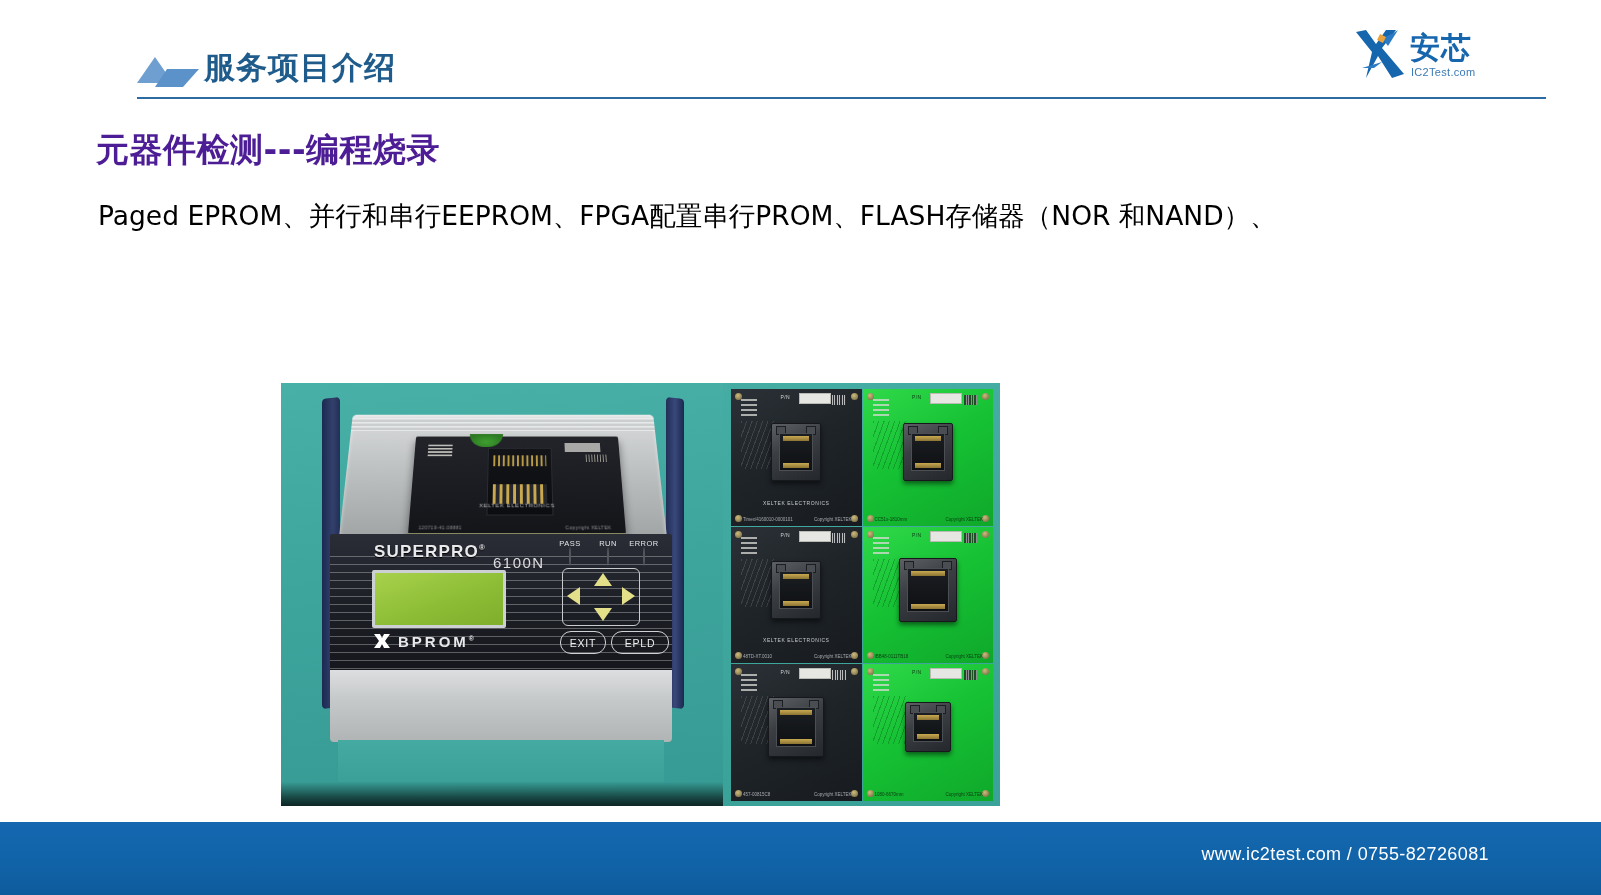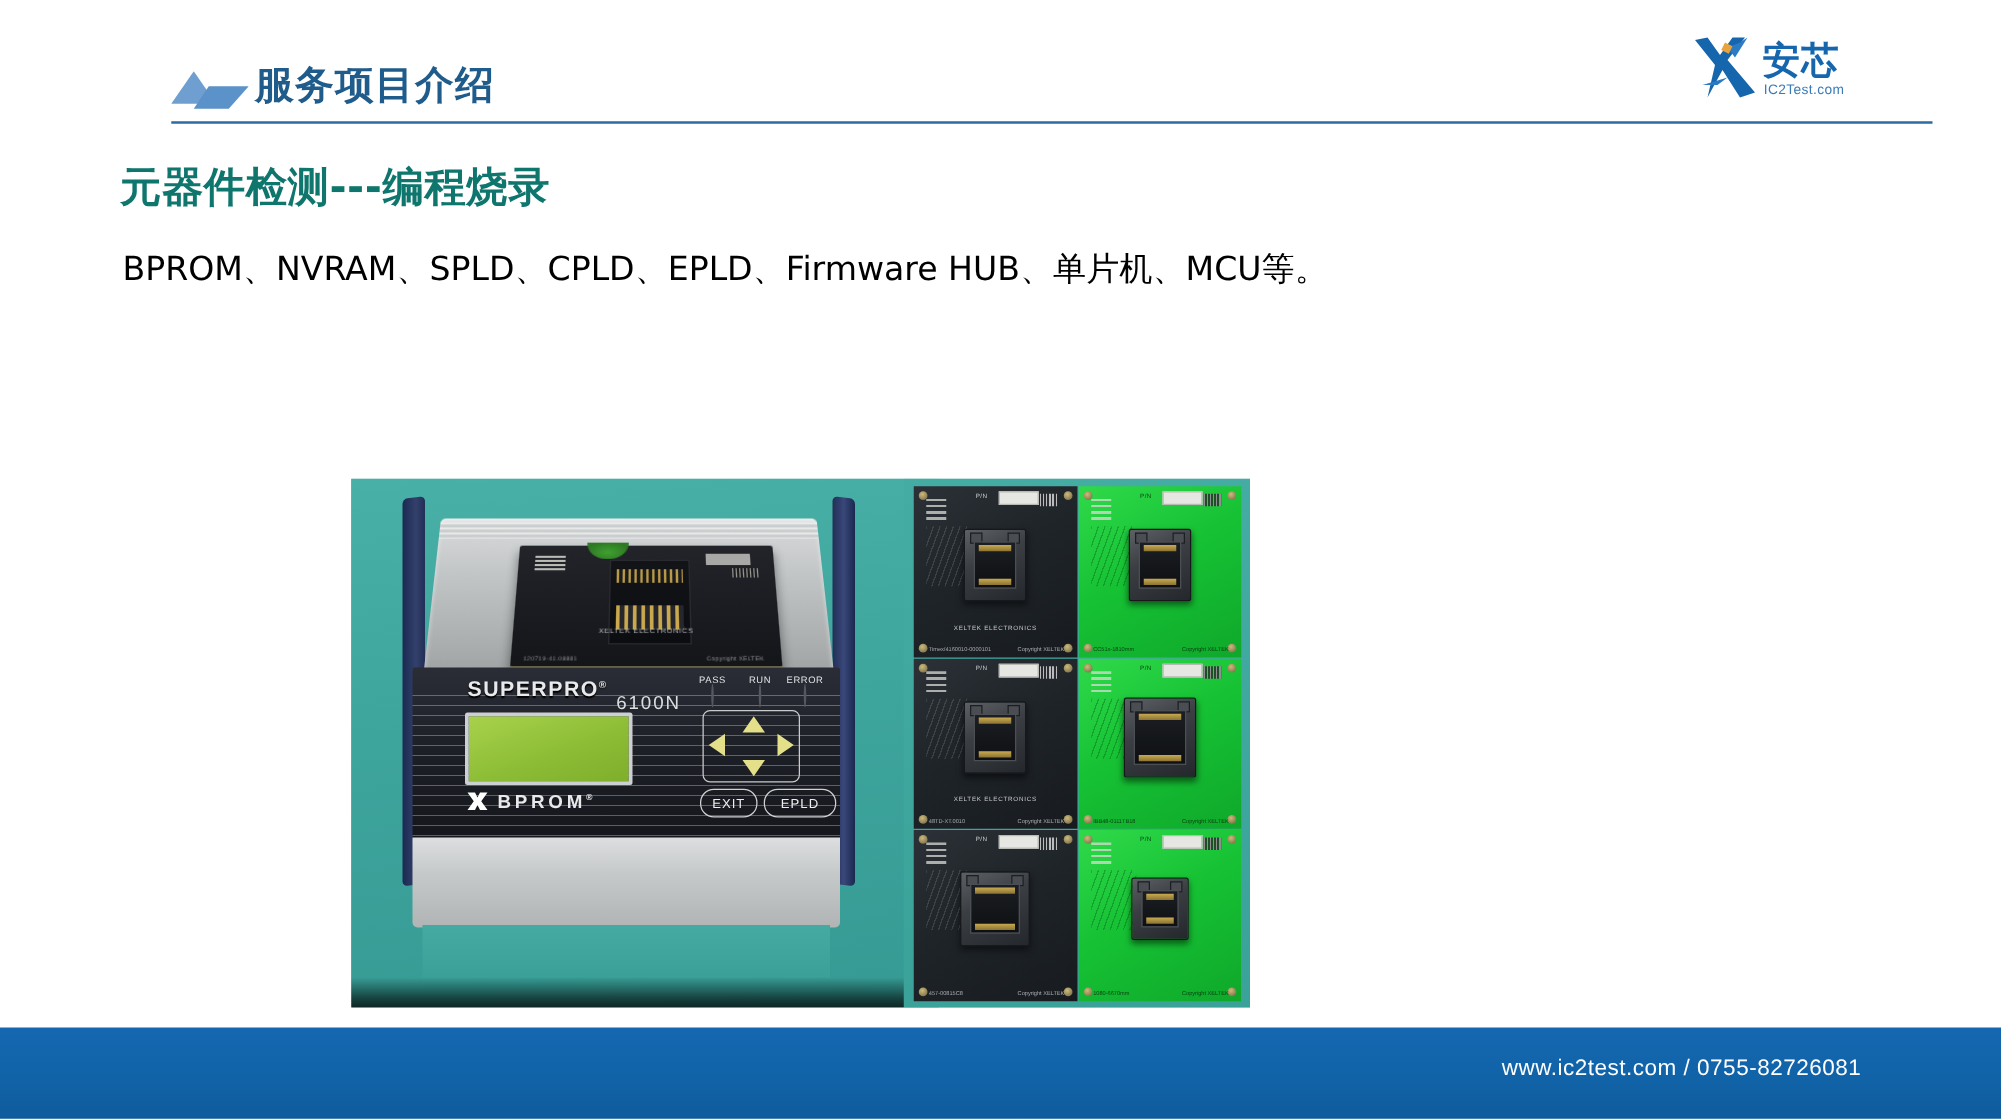--- a/index.html
+++ b/index.html
@@ -44,21 +44,21 @@
   }
   #logo-domain {
     position: absolute; left: 59px; top: 40px;
     font-size: 11px; color: #3a7ab5; letter-spacing: 0.3px;
     white-space: nowrap;
   }
 
   
   #section-title {
     position: absolute; left: 96px; top: 128px;
-    font-size: 33px; font-weight: bold; color: #0f766e;
+    font-size: 33px; font-weight: bold; color: #4c1d95;
     font-family: "DejaVu Sans", "Liberation Sans", sans-serif;
     letter-spacing: 0.5px; white-space: nowrap;
   }
   #paragraph {
     position: absolute; left: 98px; top: 190px; width: 1400px;
     font-size: 26.5px; color: #000000; line-height: 52px;
     font-family: "DejaVu Sans", "Liberation Sans", sans-serif;
     letter-spacing: 0px;
   }
   #paragraph .pline { white-space: nowrap; display: block; }
@@ -362,21 +362,21 @@
       <path d="M10 40 L30 34 L22 40 Z" fill="#2a7bc4"></path>
     </svg>
   </div>
   <div id="logo-cn">安芯</div>
   <div id="logo-domain">IC2Test.com</div>
 </div>
 
 <div id="section-title">元器件检测---编程烧录</div>
 
 <div id="paragraph">
-  <span class="pline">BPROM、NVRAM、SPLD、CPLD、EPLD、Firmware HUB、单片机、MCU等。</span>
+  <span class="pline">Paged EPROM、并行和串行EEPROM、FPGA配置串行PROM、FLASH存储器（NOR 和NAND）、</span>
 </div>
 
 <div id="photo">
 
   <div id="photo-left">
     <div id="device">
 
       <div id="dev-sidebar-left"></div>
       <div id="dev-sidebar-right"></div>
 

